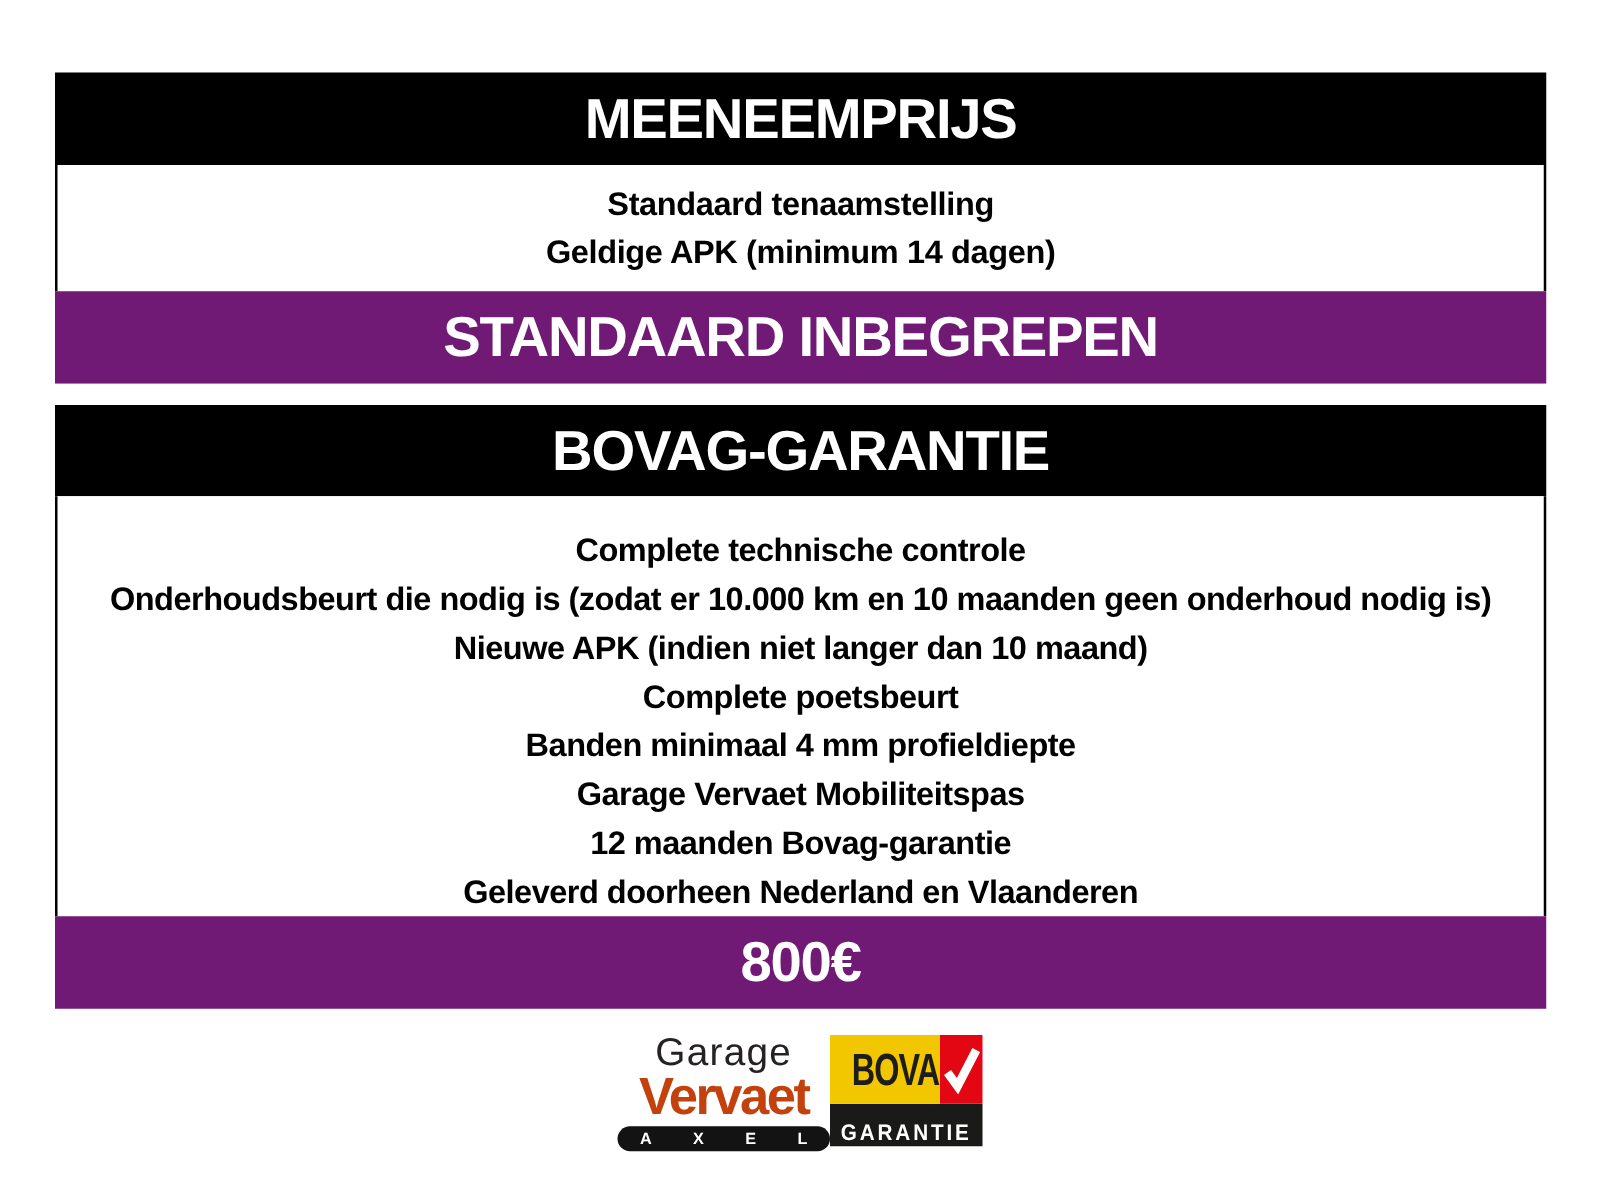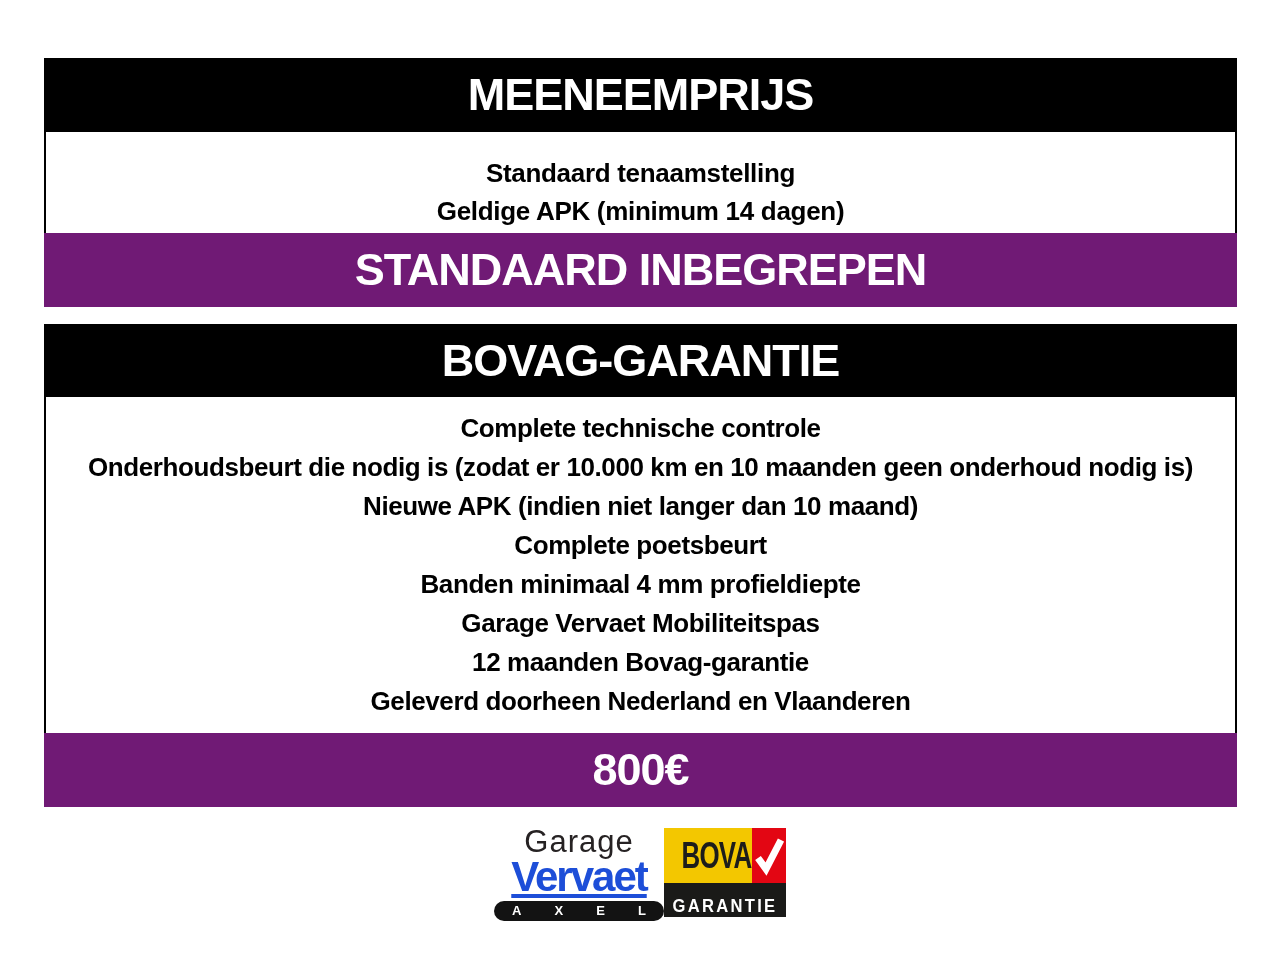--- a/index.html
+++ b/index.html
@@ -27,42 +27,42 @@
   .bar-h74 { height: 74px; }
   .bar-h73 { height: 73px; }
   .white-box {
     background: #ffffff;
     border-left: 2px solid #000000;
     border-right: 2px solid #000000;
     text-align: center;
     color: #000000;
     font-weight: 700;
   }
-  .white-box.intro { height: 101px; padding-top: 22px; font-size: 26px; line-height: 38px; letter-spacing: -0.3px; }
-  .white-box.list  { height: 336px; padding-top: 12px; font-size: 26px; line-height: 39px; letter-spacing: -0.4px; }
+  .white-box.intro { height: 101px; padding-top: 12px; font-size: 26px; line-height: 38px; letter-spacing: -0.3px; }
+  .white-box.list  { height: 336px; padding-top: 24px; font-size: 26px; line-height: 39px; letter-spacing: -0.4px; }
   .spacer { height: 17px; background: #ffffff; }
 
   
   .logos {
     position: absolute;
     left: 0; top: 828px;
     width: 1280px;
     display: flex;
     justify-content: center;
     align-items: flex-start;
   }
   
   .vervaet-logo { width: 170px; text-align: center; }
   .vervaet-top {
     font-size: 31px; font-weight: 400; color: #262223;
     letter-spacing: 1px; line-height: 28px;
   }
   .vervaet-name {
-    font-size: 42px; font-weight: 700; color: #1d4ed8;
-    letter-spacing: -2px; line-height: 42px; text-decoration: underline;
+    font-size: 42px; font-weight: 700; color: #c2410c;
+    letter-spacing: -2px; line-height: 42px;
   }
   .vervaet-pill {
     margin-top: 3px;
     height: 20px; width: 170px;
     background: #131313;
     border-radius: 10px;
     display: flex; align-items: center; justify-content: space-between;
     padding: 0 18px;
   }
   .vervaet-pill span {

